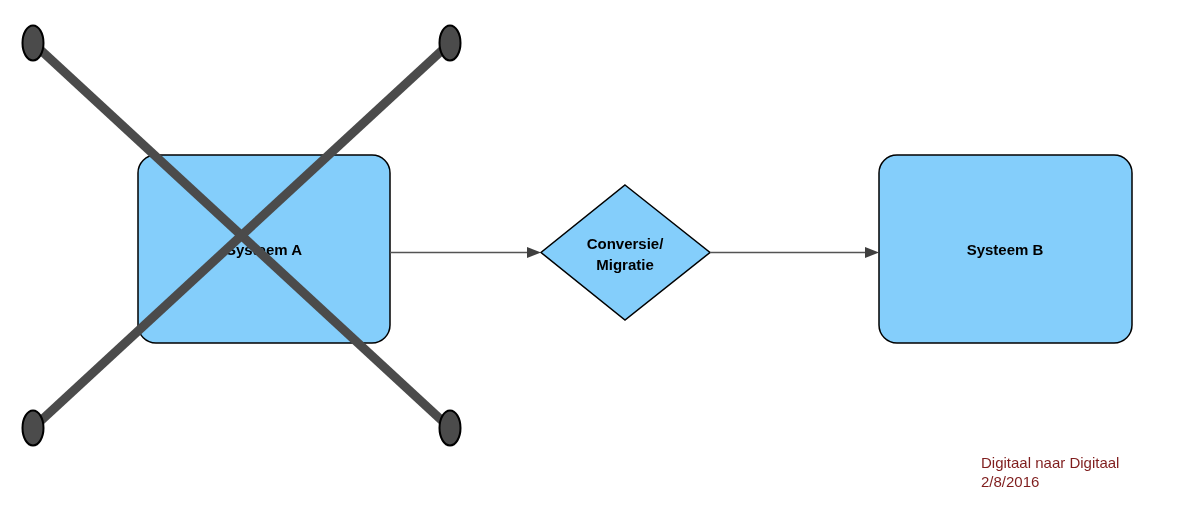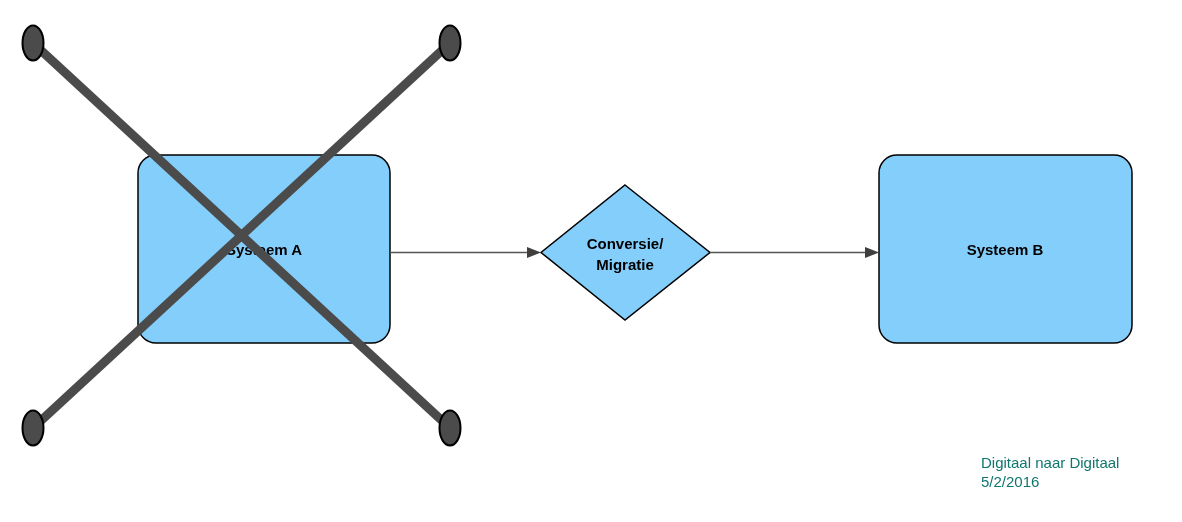--- a/index.html
+++ b/index.html
@@ -64,18 +64,18 @@
 
     <line x1="33" y1="43" x2="450" y2="428" stroke-width="9" stroke-linecap="butt" stroke="#4B4B4B"></line>
     <line x1="450" y1="43" x2="33" y2="428" stroke-width="9" stroke-linecap="butt" stroke="#4B4B4B"></line>
 
     <ellipse cx="33" cy="43" rx="10.5" ry="17.5" stroke="#000000" stroke-width="2" fill="#4B4B4B"></ellipse>
     <ellipse cx="450" cy="43" rx="10.5" ry="17.5" stroke="#000000" stroke-width="2" fill="#4B4B4B"></ellipse>
     <ellipse cx="33" cy="428" rx="10.5" ry="17.5" stroke="#000000" stroke-width="2" fill="#4B4B4B"></ellipse>
     <ellipse cx="450" cy="428" rx="10.5" ry="17.5" stroke="#000000" stroke-width="2" fill="#4B4B4B"></ellipse>
   </svg>
 
-  <div class="footer" style="color: #0f766e;">
+  <div class="footer" style="color: #7f1d1d;">
     <div>Digitaal naar Digitaal</div>
-    <div>5/2/2016</div>
+    <div>2/8/2016</div>
   </div>
 
 </div>
 
 </body></html>

